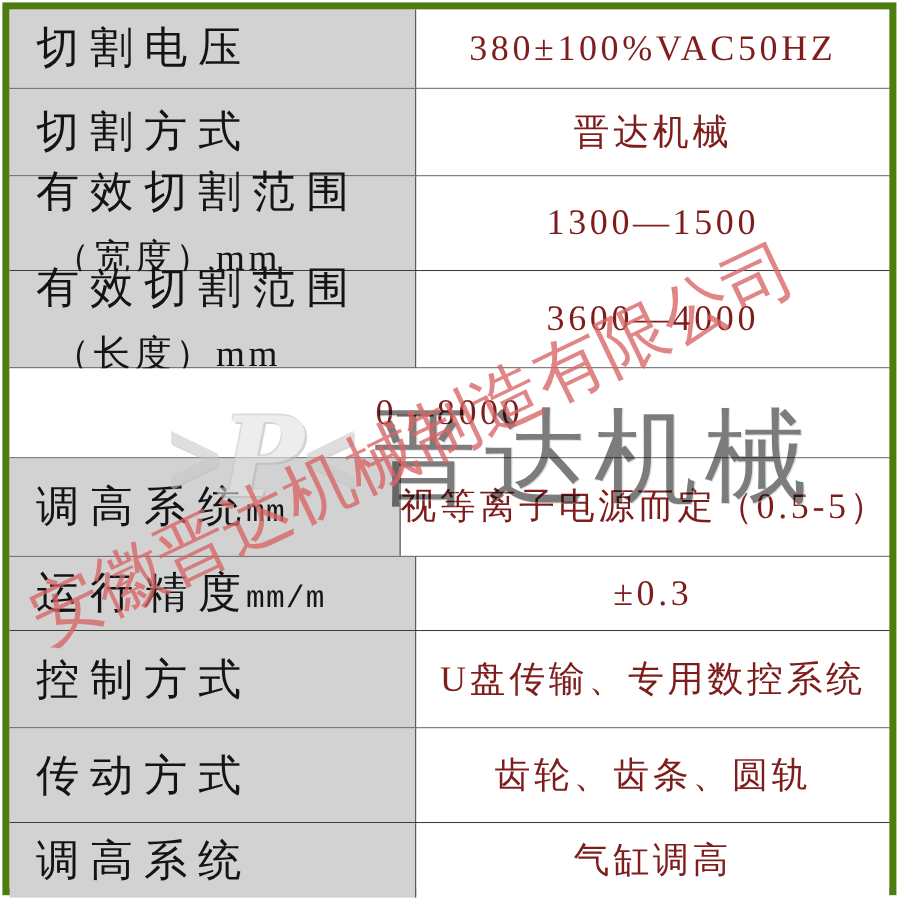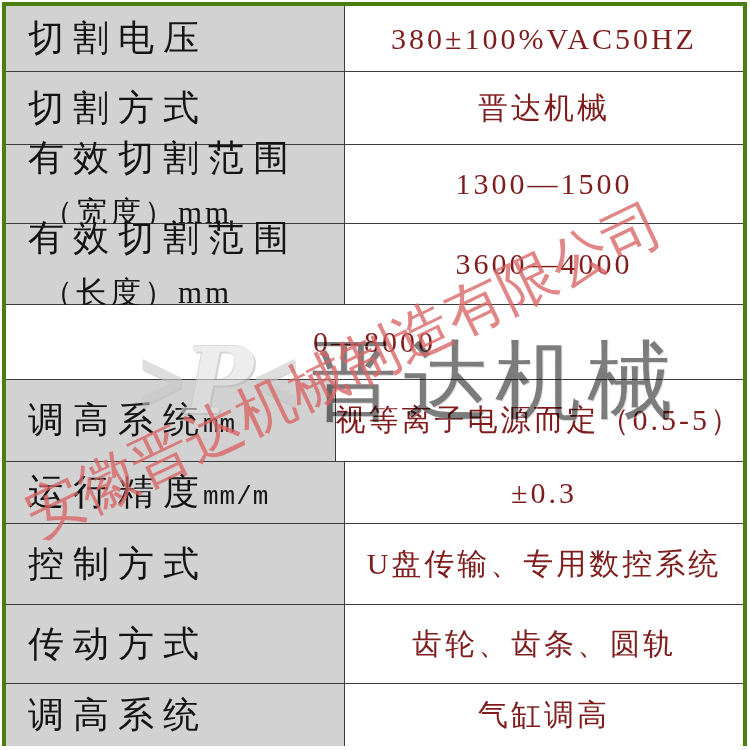--- a/index.html
+++ b/index.html
@@ -7,21 +7,21 @@
     position:relative;
     width:750px;height:750px;
     background:#ffffff;
     overflow:hidden;
     font-family:"Liberation Serif", serif;
   }
   
   #spec-table{
     position:absolute;left:2px;top:2px;
     width:745px;height:744px;
-    border:4px solid #4d7c0f;
+    border:6px solid #4d7c0f;
     box-sizing:border-box;
     background:#ffffff;
   }
   .row{display:flex;box-sizing:border-box;border-bottom:1.5px solid #3c3c3c;}
   .row:last-child{border-bottom:none;}
   .h0{height:66px}.h1{height:73px}.h2{height:79px}.h3{height:81px}.h4{height:75px}
   .h5{height:82px}.h6{height:62px}.h7{height:81px}.h8{height:79px}.h9{height:62px}
   .cell{box-sizing:border-box;}
   .cell.left{
     width:339px;

